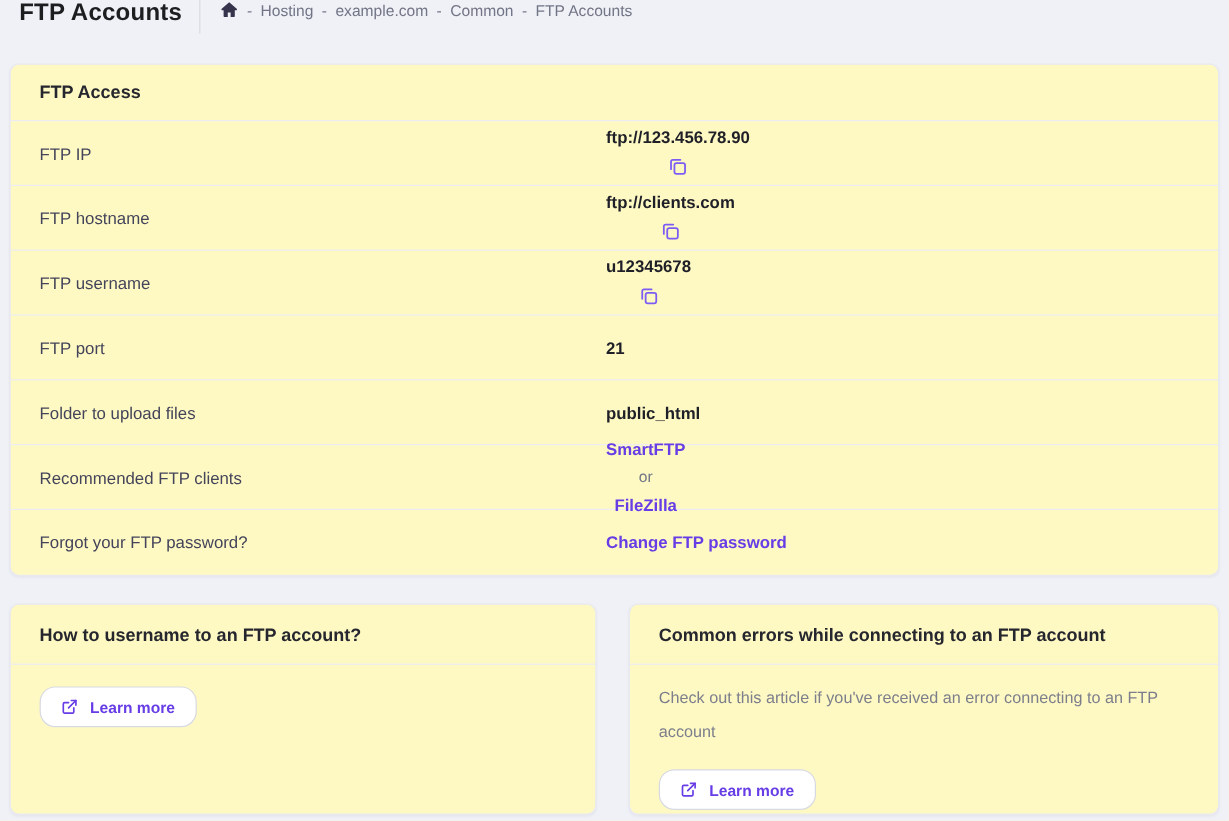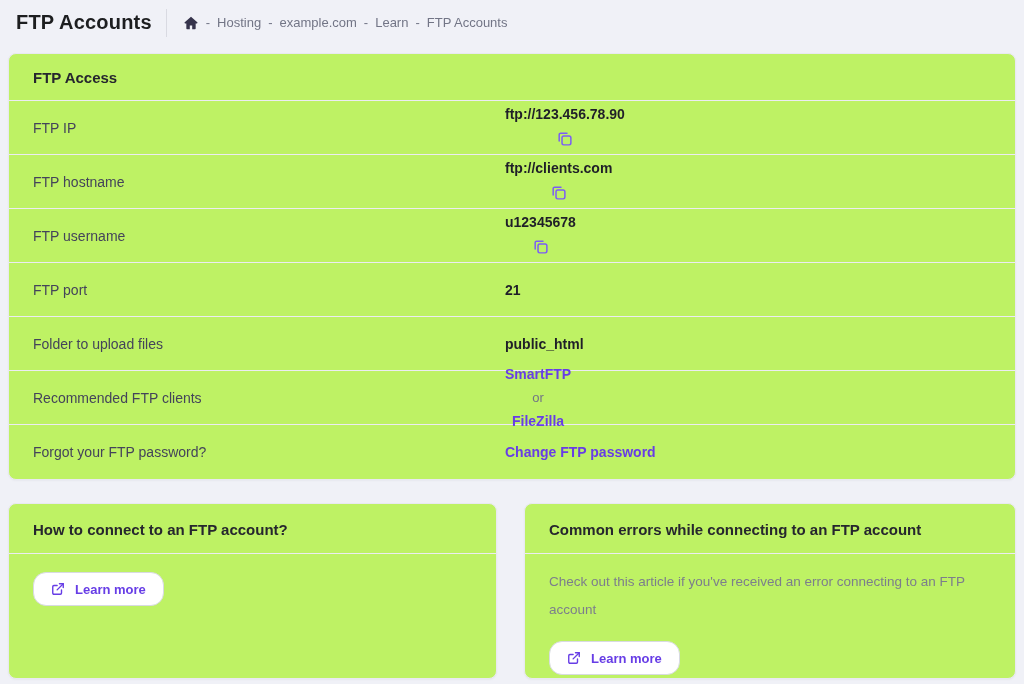--- a/index.html
+++ b/index.html
@@ -7,21 +7,21 @@
   body {
     font-family: "Liberation Sans", "DejaVu Sans", sans-serif;
     background: #f0f1f7;
     color: #2f2f3a;
     overflow: hidden;
   }
 
   
   .topbar {
     display: flex;
-    align-items: center;
+    align-items: flex-start;
     height: 45px;
     padding: 0 16px;
   }
   .page-title {
     font-size: 20px;
     font-weight: 700;
     color: #1d1e20;
     letter-spacing: 0.2px;
   }
   .topbar-divider {
@@ -37,21 +37,21 @@
     font-size: 13px;
     color: #727586;
   }
   .breadcrumb .home { display: inline-flex; align-items: center; cursor: pointer; }
   .breadcrumb .home svg { display: block; }
   .crumb { cursor: pointer; }
   .crumb-sep { color: #727586; }
 
   
   .card {
-    background: #bef264;
+    background: #fef9c3;
     border: 1px solid #e9e9f0;
     border-radius: 8px;
     box-shadow: 0 1px 2px rgba(30,30,60,0.04);
     overflow: hidden;
   }
 
   
   .access-card { margin: 8px 8px 0 8px; }
   .card-head {
     padding: 15px 24px 14px 24px;
@@ -162,21 +162,21 @@
     <span class="home">
       <svg width="16" height="16" viewBox="0 0 24 24" fill="#36344c">
         <path d="M12 2.8 2.6 11a1 1 0 0 0 .66 1.75H5v7.5c0 .55.45 1 1 1h4.2v-5.6h3.6v5.6H18c.55 0 1-.45 1-1v-7.5h1.74A1 1 0 0 0 21.4 11L12 2.8z"></path>
       </svg>
     </span>
     <span class="crumb-sep">-</span>
     <span class="crumb">Hosting</span>
     <span class="crumb-sep">-</span>
     <span class="crumb">example.com</span>
     <span class="crumb-sep">-</span>
-    <span class="crumb">Learn</span>
+    <span class="crumb">Common</span>
     <span class="crumb-sep">-</span>
     <span class="crumb">FTP Accounts</span>
   </div>
 </div>
 
 <div class="card access-card">
   <div class="card-head">
     <div class="card-head-title">FTP Access</div>
   </div>
 
@@ -253,21 +253,21 @@
     <div class="row-value">
       <a class="link">Change FTP password</a>
     </div>
   </div>
 </div>
 
 <div class="bottom-wrap">
 
   <div class="card info-card left">
     <div class="info-head">
-      <div class="info-head-title">How to connect to an FTP account?</div>
+      <div class="info-head-title">How to username to an FTP account?</div>
     </div>
     <button class="learn-btn">
       <span>
         <svg width="14" height="14" viewBox="0 0 24 24" fill="none" stroke="#673de6" stroke-width="2.4" stroke-linecap="round" stroke-linejoin="round">
           <path d="M18 13.5V19a2 2 0 0 1-2 2H5a2 2 0 0 1-2-2V8a2 2 0 0 1 2-2h5.5"></path>
           <path d="M14.5 3H21v6.5"></path>
           <path d="M10.5 13.5 21 3"></path>
         </svg>
       </span>
       <span>Learn more</span>

